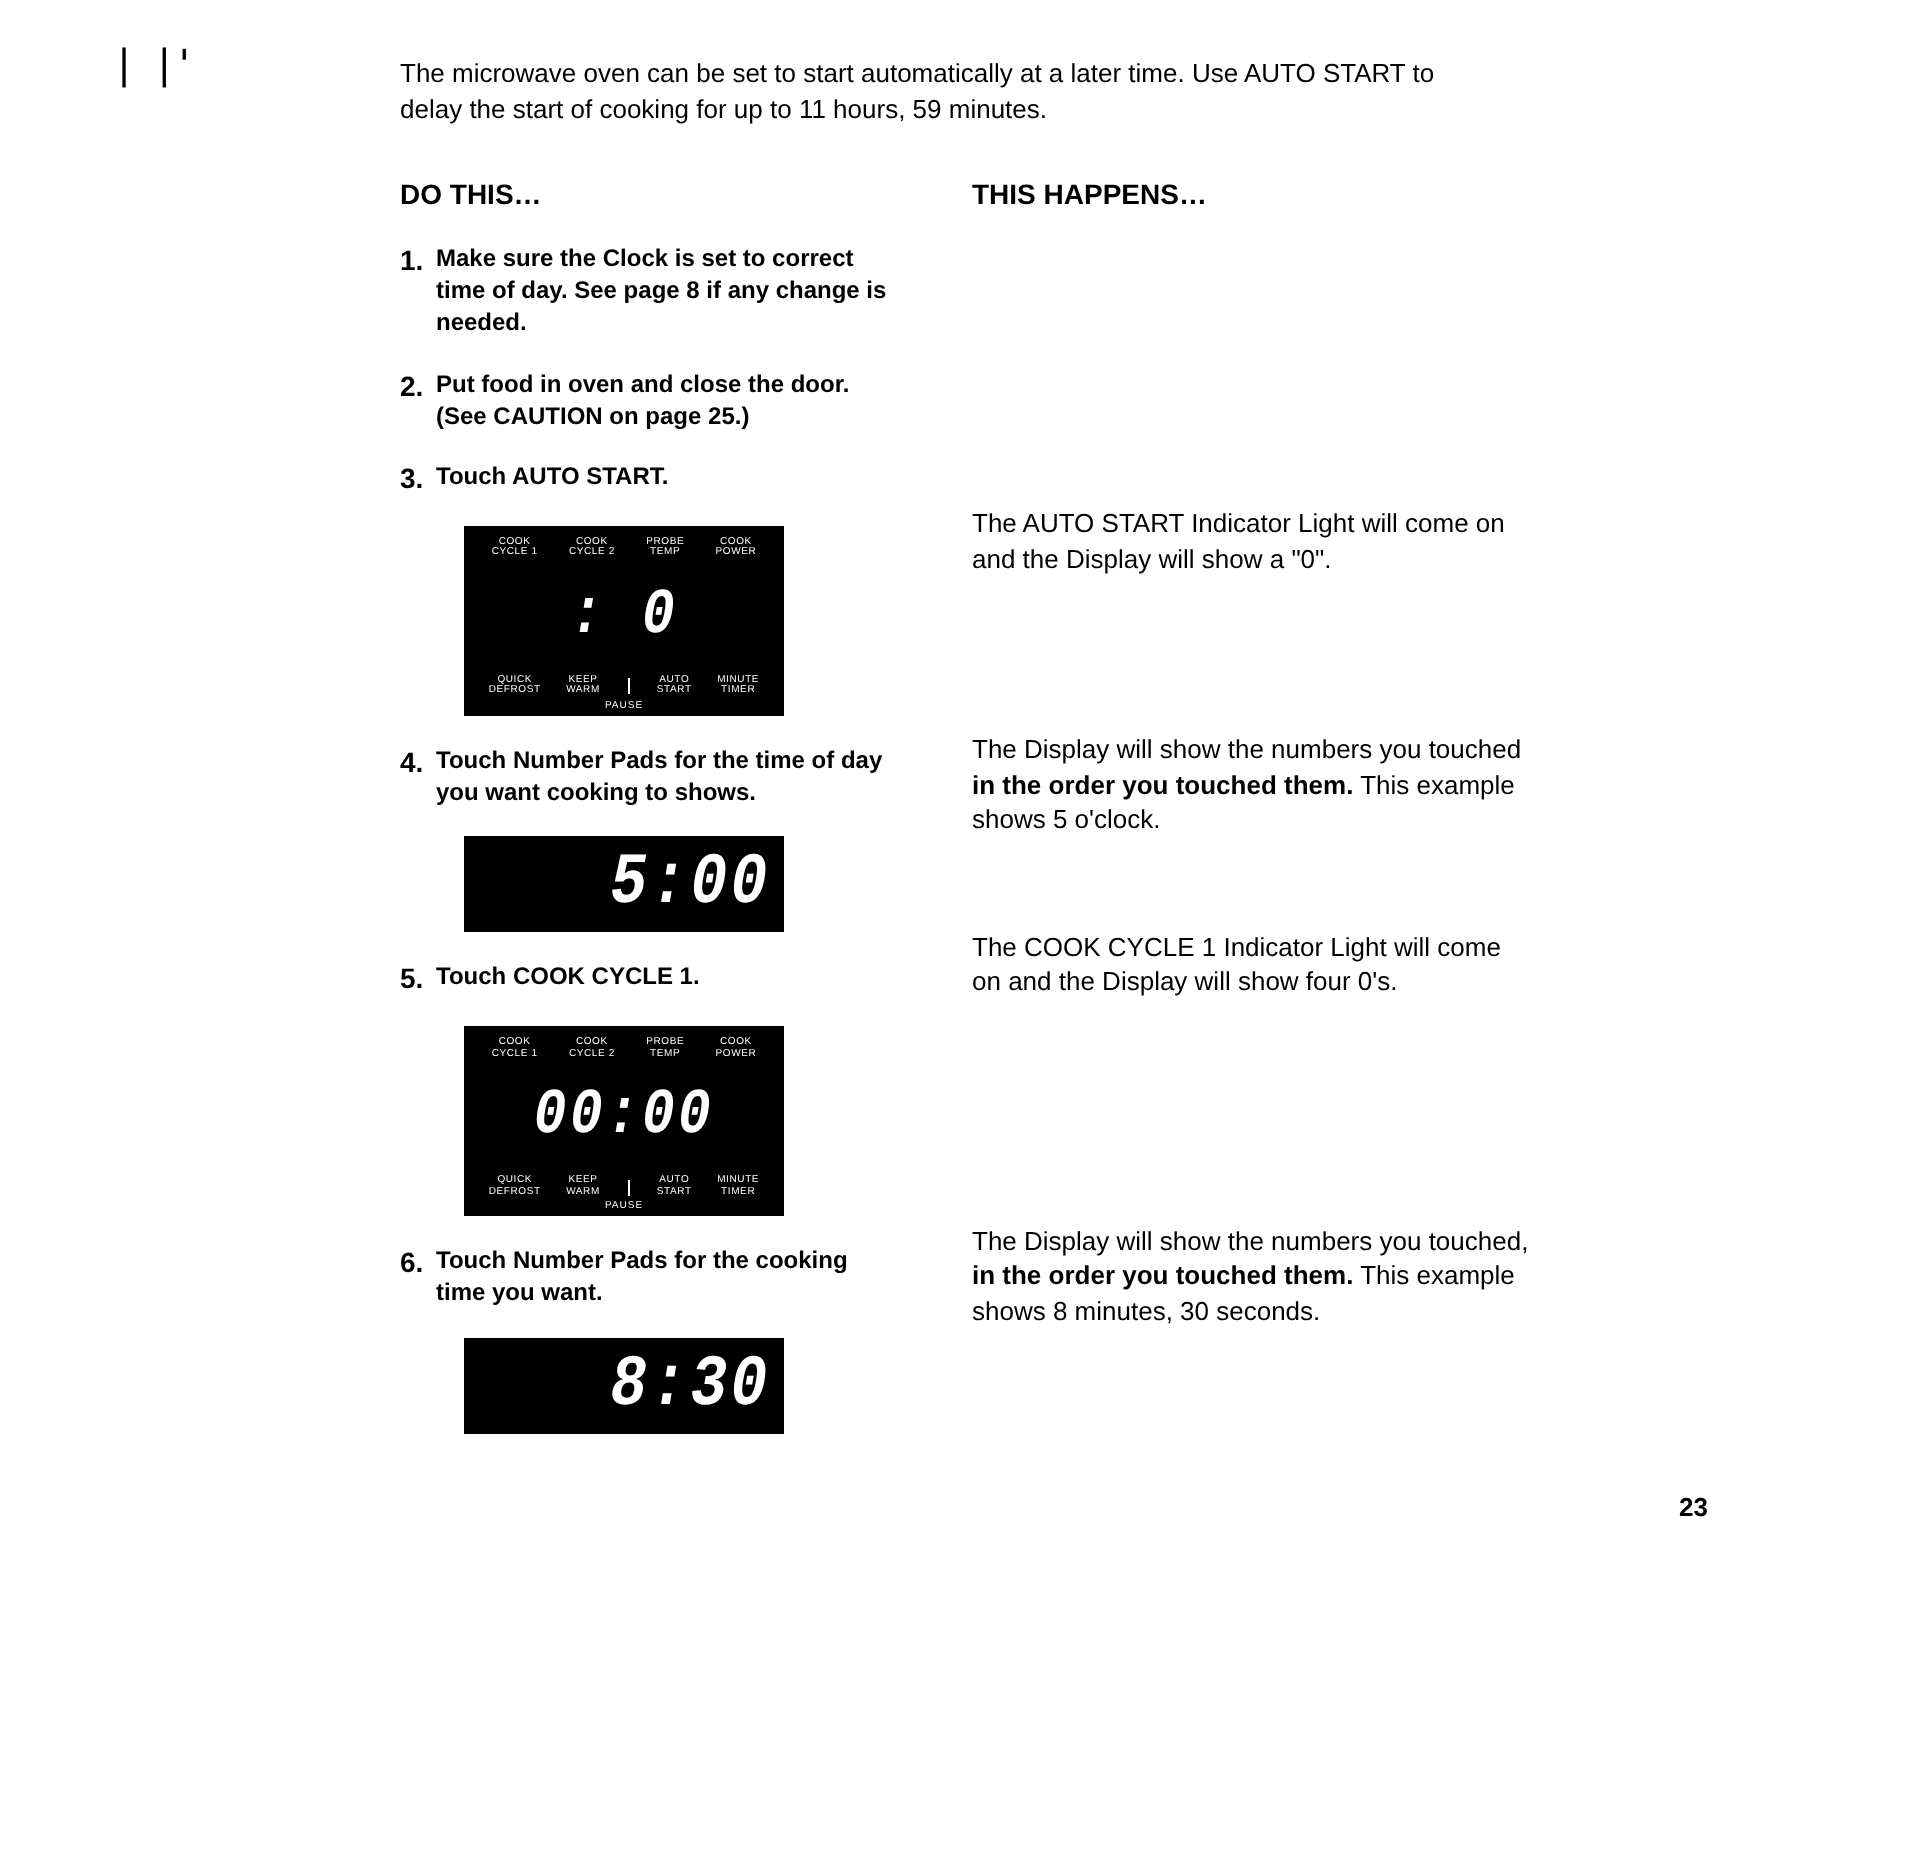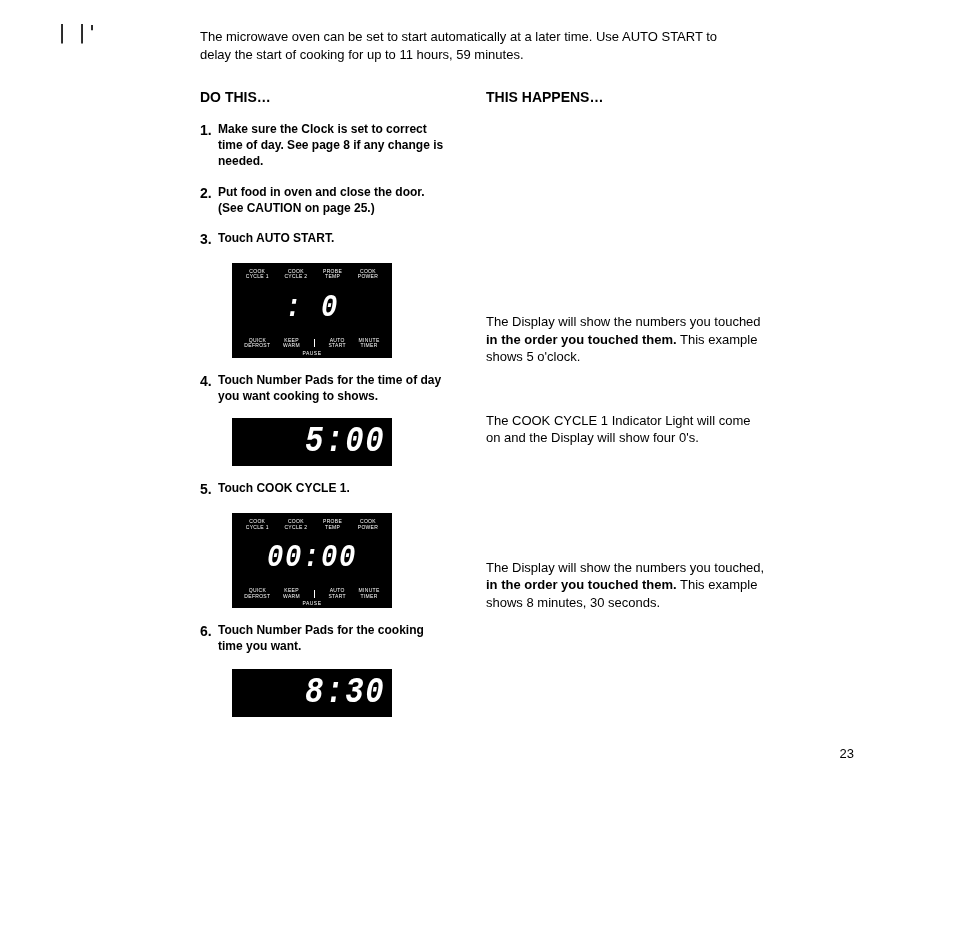--- a/index.html
+++ b/index.html
@@ -115,21 +115,21 @@
     line-height: 1;
     padding: 12px 0 10px 0;
     transform: scaleX(0.85);
   }
   .panel.short .seg { padding: 0; font-size: 36px; }
   .pagenum {
     position: absolute;
     right: 100px;
     bottom: -10px;
     font-size: 13px;
-    font-weight: normal;
+    font-weight: bold;
   }
 </style>
 </head>
 <body>
 
 <div class="page">
   <div class="edge-marks">| |'</div>
 
   <div class="intro">The microwave oven can be set to start automatically at a later time. Use AUTO START to delay the start of cooking for up to 11 hours, 59 minutes.</div>
 
@@ -227,20 +227,23 @@
       <div class="panel short">
         <div class="seg">8:30</div>
       </div>
     </div>
 
     <div class="right-col">
       <div class="col-head">THIS HAPPENS…</div>
 
       <div style="height:132px"></div>
 
+      <div class="explain">
+        <span>The AUTO START Indicator Light will come on and the Display will show a "0".</span>
+      </div>
 
       <div style="height:60px"></div>
 
       <div class="explain">
         <span>The Display will show the numbers you touched </span><span class="b">in the order you touched them.</span><span> This example shows 5 o'clock.</span>
       </div>
 
       <div style="height:28px"></div>
 
       <div class="explain">

